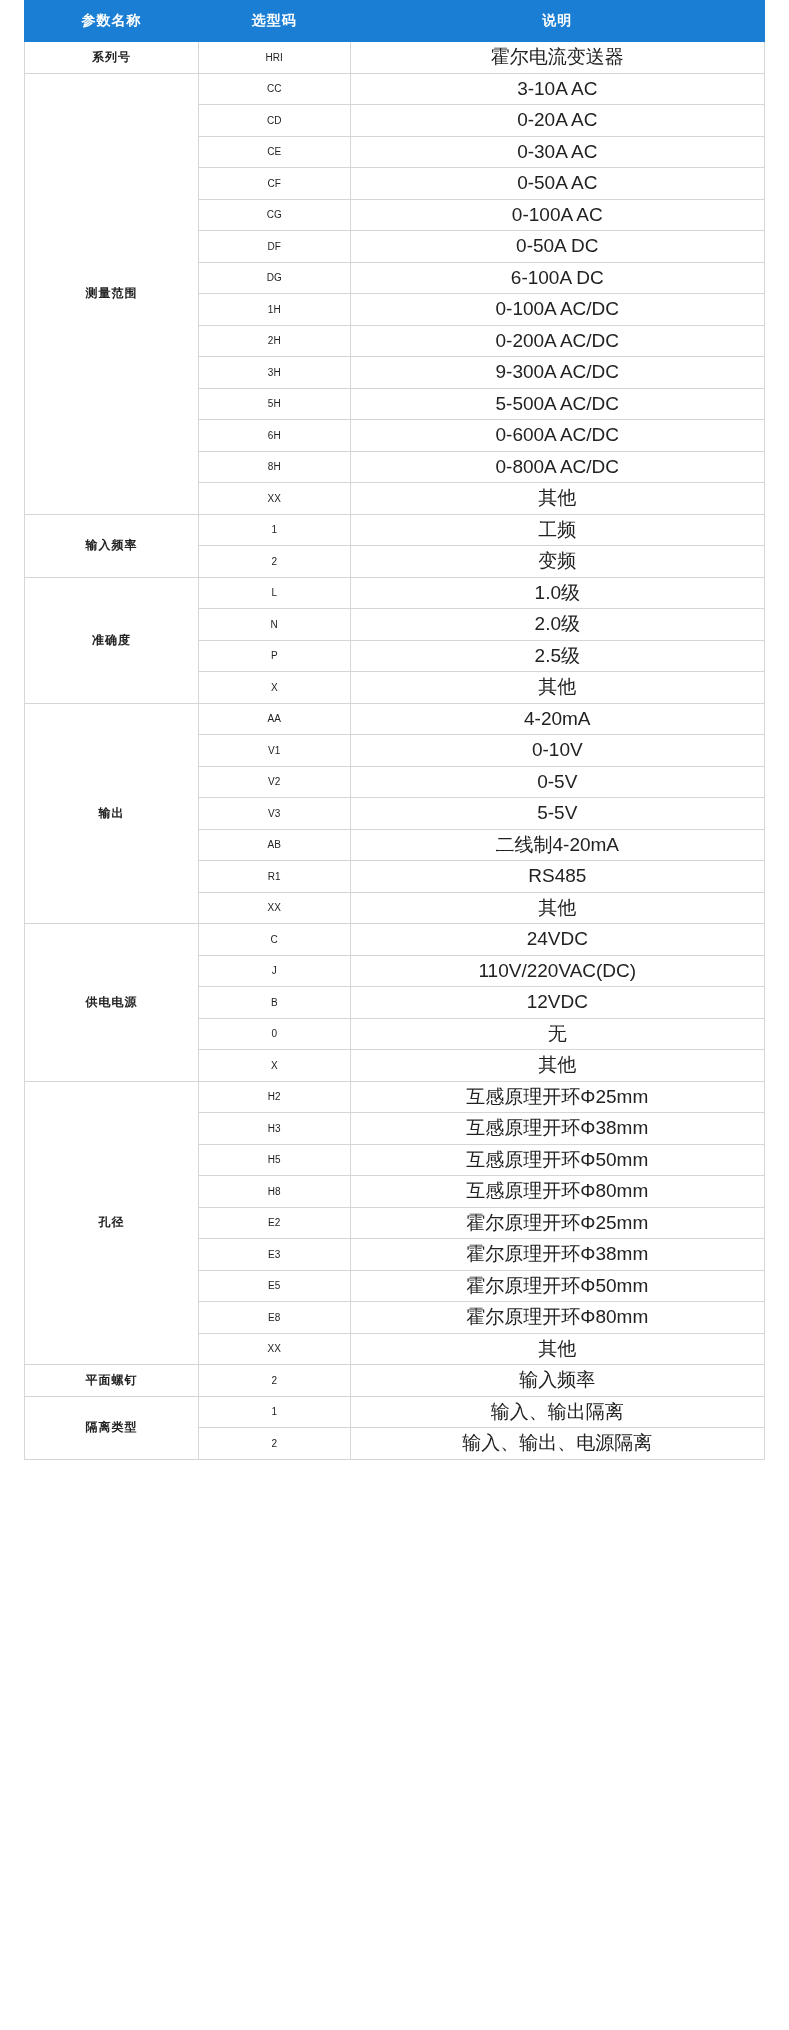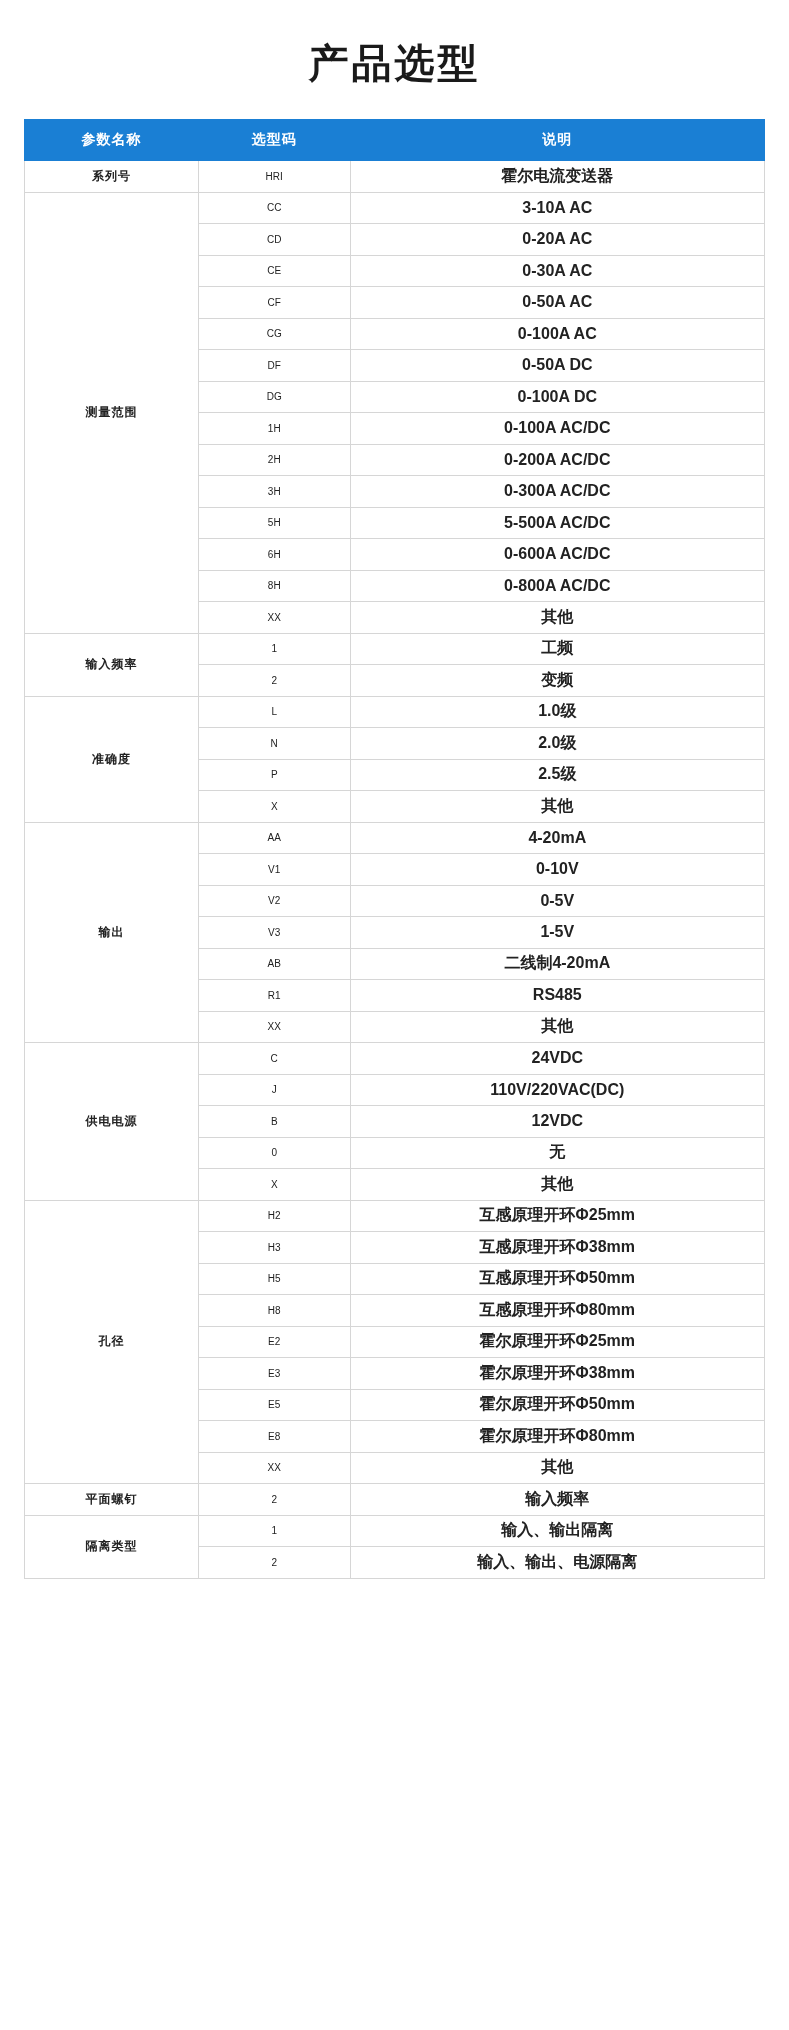--- a/index.html
+++ b/index.html
@@ -61,30 +61,28 @@
   }
   td.param-cell {
     font-weight: bold;
     font-size: 12px;
     letter-spacing: 1px;
   }
   td.code-cell {
     font-size: 10px;
   }
   td.desc-cell {
-    font-size: 16px;
-    font-weight: bold;
+    font-size: 19px;
   }
 </style>
 </head>
 <body>
 
 <div class="page">
 
-  <h1 class="page-title">产品选型</h1>
 
   <div class="table-wrap">
     <table class="selection-table">
       <colgroup>
         <col class="c-param">
         <col class="c-code">
         <col class="c-desc">
       </colgroup>
       <thead>
         <tr>
@@ -119,33 +117,33 @@
           <tr>
             <td class="code-cell">CG</td>
             <td class="desc-cell">0-100A AC</td>
           </tr>
           <tr>
             <td class="code-cell">DF</td>
             <td class="desc-cell">0-50A DC</td>
           </tr>
           <tr>
             <td class="code-cell">DG</td>
-            <td class="desc-cell">0-100A DC</td>
+            <td class="desc-cell">6-100A DC</td>
           </tr>
           <tr>
             <td class="code-cell">1H</td>
             <td class="desc-cell">0-100A AC/DC</td>
           </tr>
           <tr>
             <td class="code-cell">2H</td>
             <td class="desc-cell">0-200A AC/DC</td>
           </tr>
           <tr>
             <td class="code-cell">3H</td>
-            <td class="desc-cell">0-300A AC/DC</td>
+            <td class="desc-cell">9-300A AC/DC</td>
           </tr>
           <tr>
             <td class="code-cell">5H</td>
             <td class="desc-cell">5-500A AC/DC</td>
           </tr>
           <tr>
             <td class="code-cell">6H</td>
             <td class="desc-cell">0-600A AC/DC</td>
           </tr>
           <tr>
@@ -190,21 +188,21 @@
           <tr>
             <td class="code-cell">V1</td>
             <td class="desc-cell">0-10V</td>
           </tr>
           <tr>
             <td class="code-cell">V2</td>
             <td class="desc-cell">0-5V</td>
           </tr>
           <tr>
             <td class="code-cell">V3</td>
-            <td class="desc-cell">1-5V</td>
+            <td class="desc-cell">5-5V</td>
           </tr>
           <tr>
             <td class="code-cell">AB</td>
             <td class="desc-cell">二线制4-20mA</td>
           </tr>
           <tr>
             <td class="code-cell">R1</td>
             <td class="desc-cell">RS485</td>
           </tr>
           <tr>

